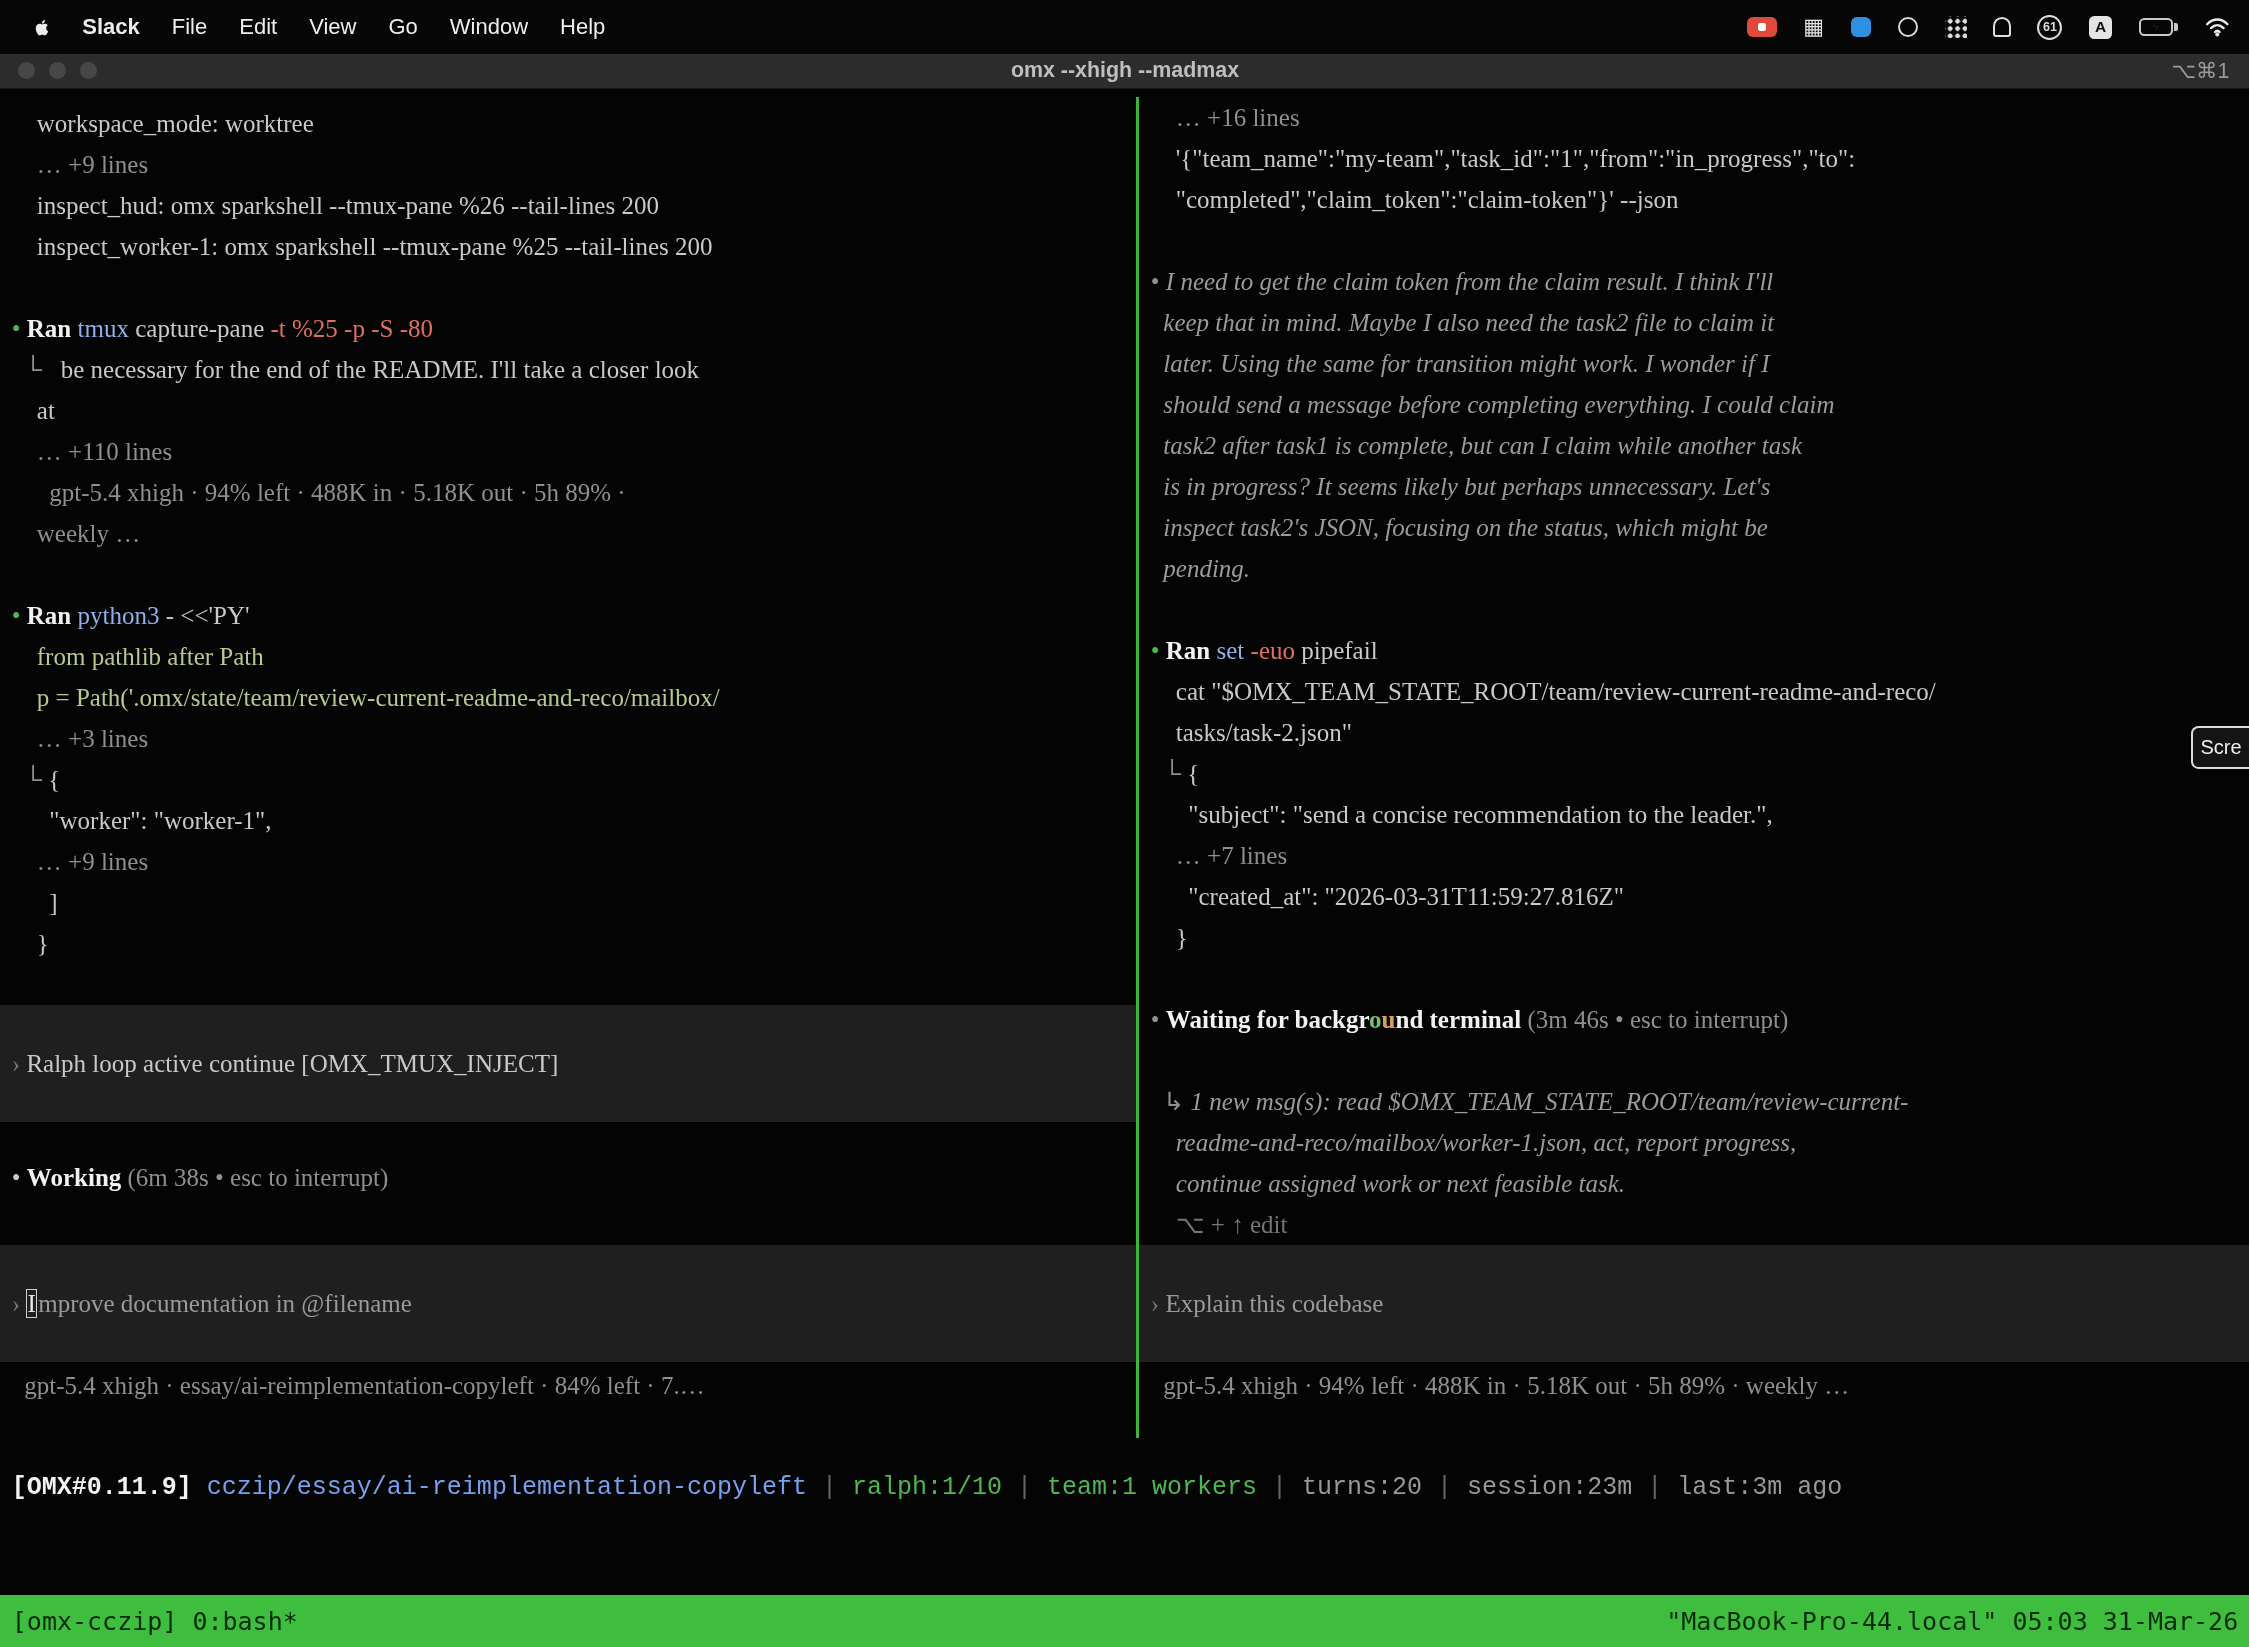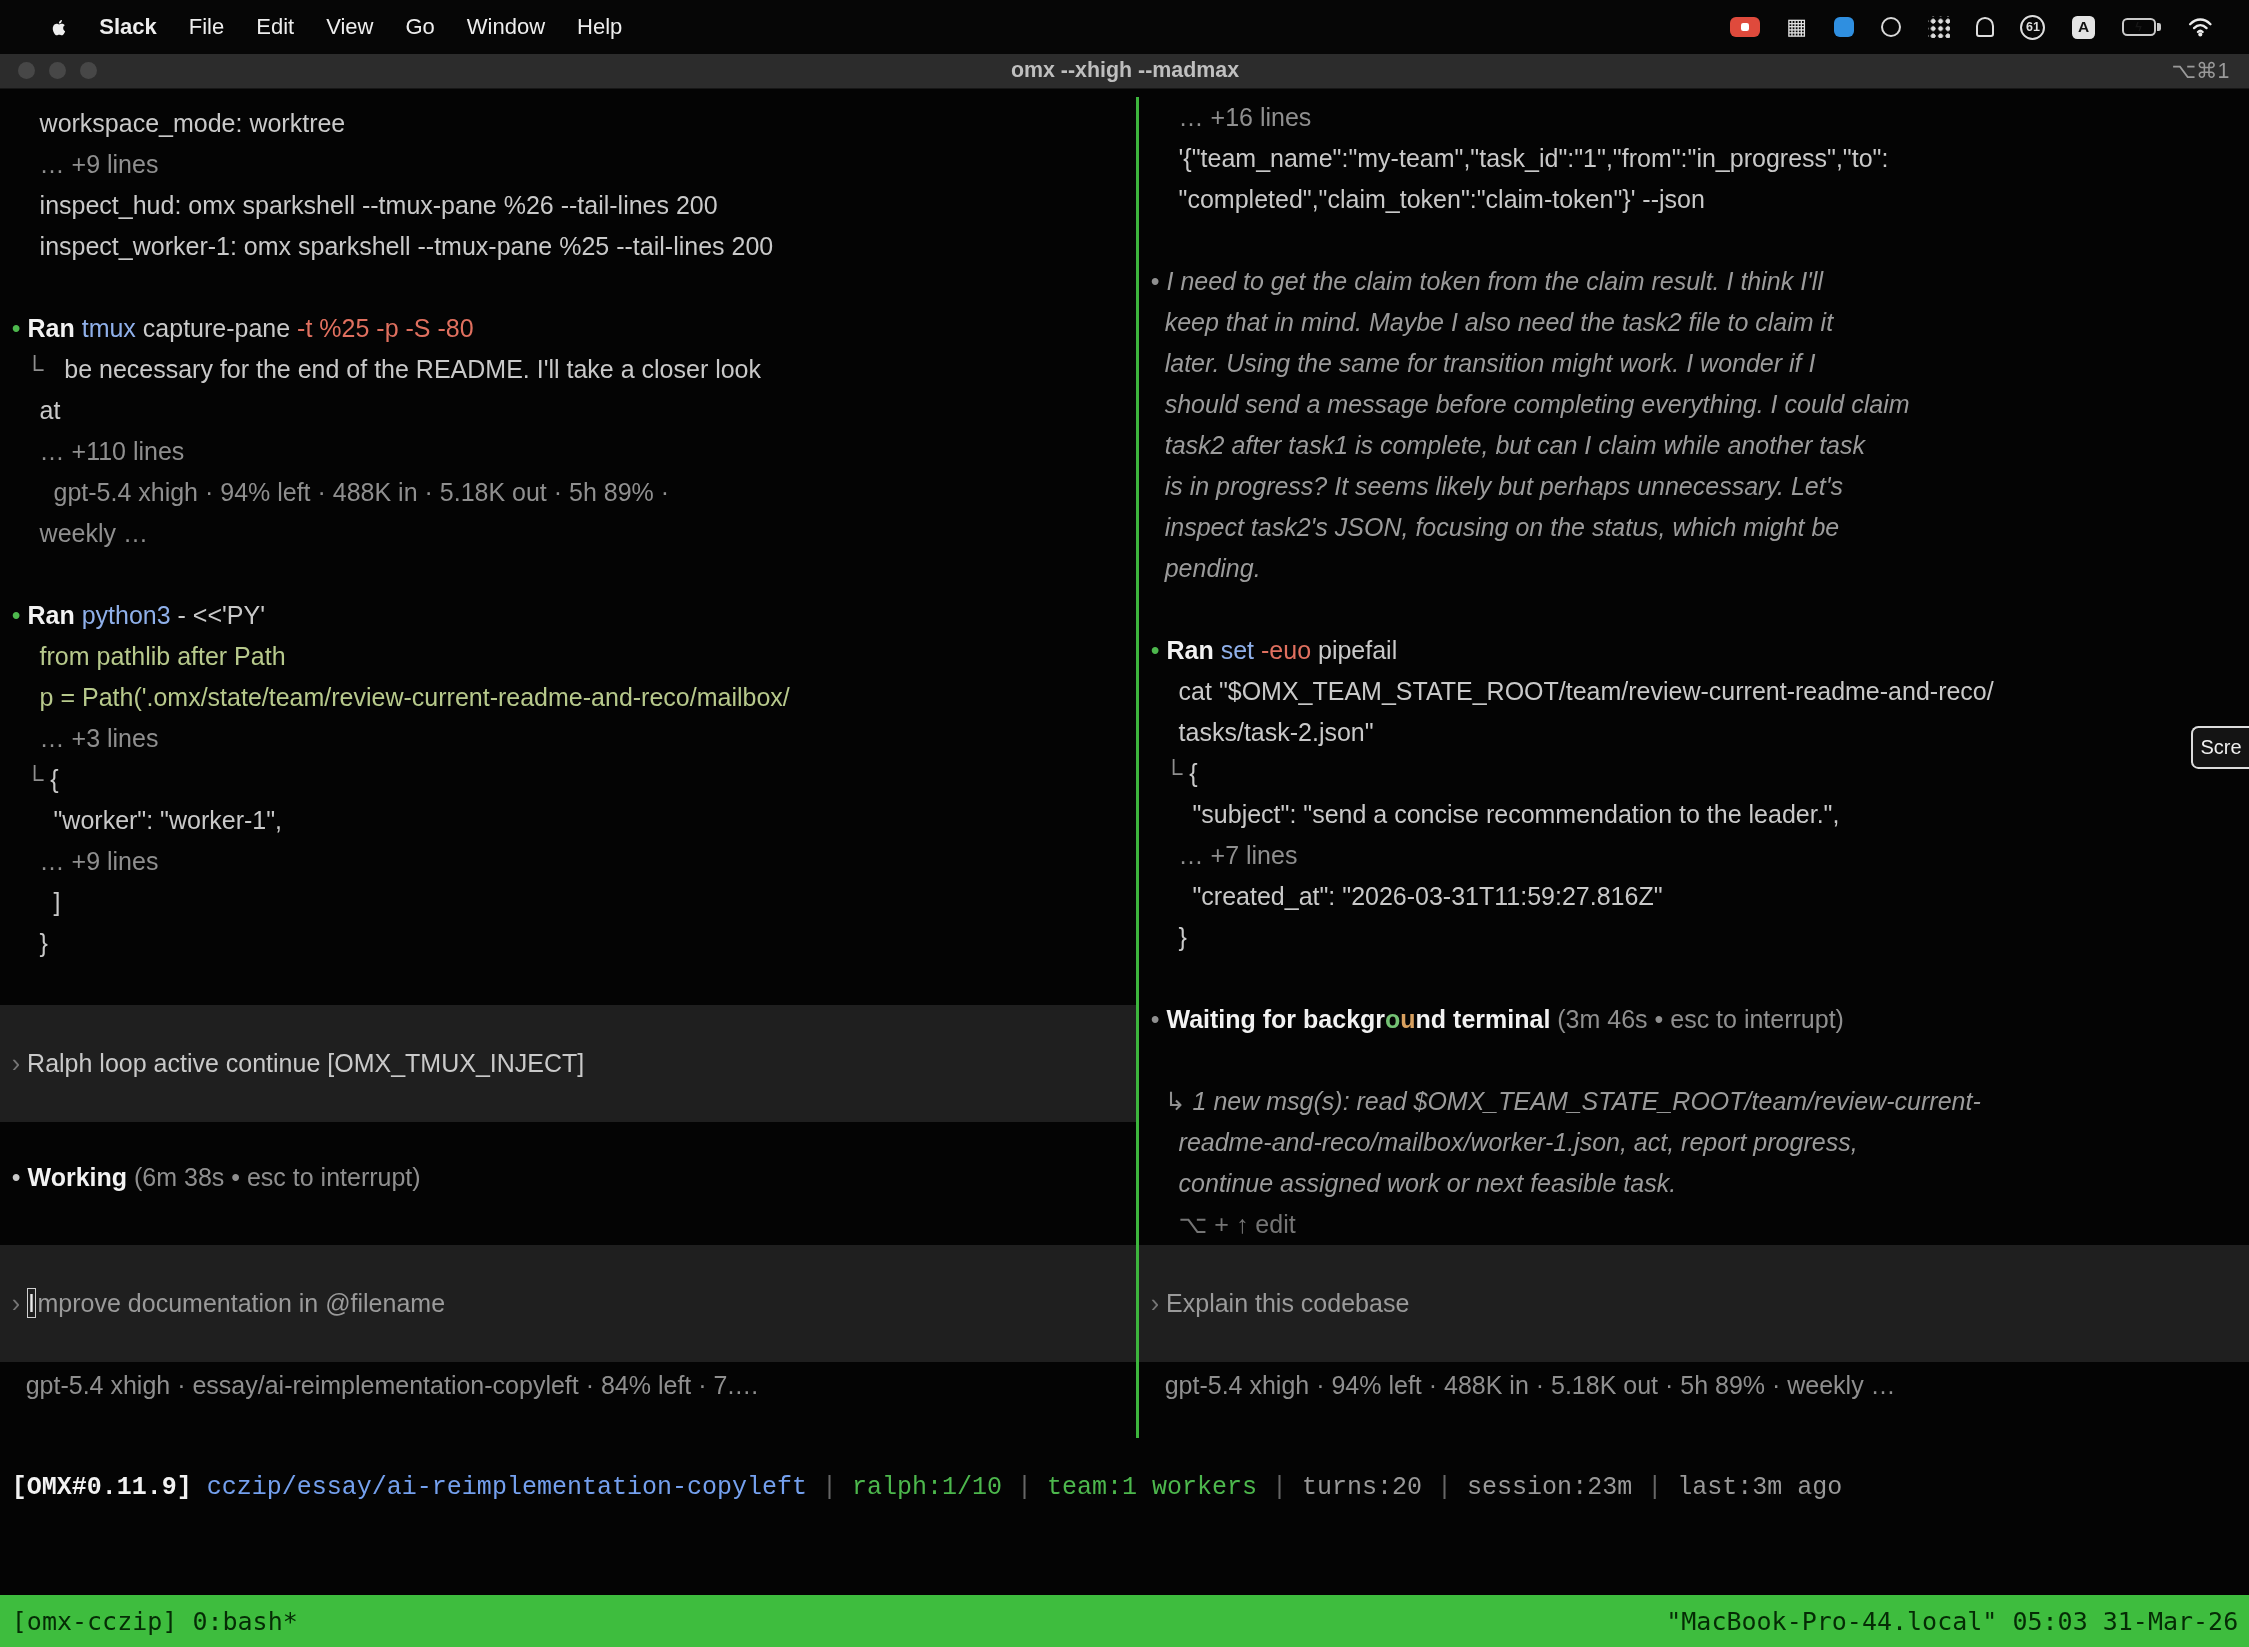--- a/index.html
+++ b/index.html
@@ -1,20 +1,20 @@
 <!DOCTYPE html>
 <html style="font-size:11.8px"><head>
 <meta charset="utf-8">
 <style>
   *{margin:0;padding:0;box-sizing:border-box}
   html,body{background:#000}
   .screen{position:relative;width:2250px;height:1648px;background:#000;overflow:hidden;font-family:"Liberation Sans",sans-serif}
 
   
-  .menubar{position:absolute;top:0;left:0;right:0;height:54px;background:#060606;display:flex;align-items:center;padding:0 36px;color:#ededed;font-size:22px;z-index:3}
+  .menubar{position:absolute;top:0;left:0;right:0;height:54px;background:#060606;display:flex;align-items:center;padding:0 19px;color:#ededed;font-size:22px;z-index:3}
   .mb-left{display:flex;align-items:center}
   .mb-item{padding:0 16px;white-space:nowrap}
   .mb-apple{padding:0 13.3px;display:flex;align-items:center}
   .mb-app{font-weight:700}
   .mb-right{margin-left:auto;display:flex;align-items:center;gap:26.6px}
   .ic{display:flex;align-items:center;justify-content:center}
   .rec{width:29.5px;height:20.7px;background:#df4a3c;border-radius:5.9px}
   .rec-dot{width:8.9px;height:8.9px;background:#fff;border-radius:2.2px;margin:auto}
   .glyph{color:#e2e2e2;font-size:22px;line-height:1}
   .blue-dot{width:20.7px;height:20.7px;border-radius:5.9px;background:#2f8fe0}
@@ -31,21 +31,21 @@
 
   
   .window{position:absolute;top:53px;left:0;width:2250px;height:1594px;background:#040404;z-index:1}
   .titlebar{position:absolute;top:0;left:0;right:0;height:36px;background:#2c2c2c;border-bottom:1.5px solid #171717;display:flex;align-items:center}
   .lights{position:absolute;left:17.7px;display:flex;gap:13.3px}
   .light{width:17.7px;height:17.7px;border-radius:50%;background:#474747}
   .tb-title{margin:0 auto;color:#bfbfbf;font-size:21.4px;font-weight:700}
   .tb-shortcut{position:absolute;right:20.7px;color:#9a9a9a;font-size:21.4px}
 
   .panes{position:absolute;top:44px;left:0;right:0;height:1341px;display:flex}
-  .pane{position:relative;overflow:hidden;font-family:Liberation Sans, sans-serif;font-size:25px;line-height:41px;color:#c9c9c9}
+  .pane{position:relative;overflow:hidden;font-family:Liberation Serif, serif;font-size:25px;line-height:41px;color:#c9c9c9}
   .pane-left{width:1136px;padding:5.9px 0 0 11.8px}
   .pane-right{width:1111px;padding:0 0 0 11.8px}
   .divider{width:3px;background:#3db53d}
 
   .tline{height:41px;white-space:pre}
   .band{background:#1f1f1f;margin-left:-11.8px;width:calc(100% + 11.8px);padding:38px 0 38px 11.8px}
 
   
   .fg{color:#c9c9c9}
   .dim{color:#8f8f8f}

